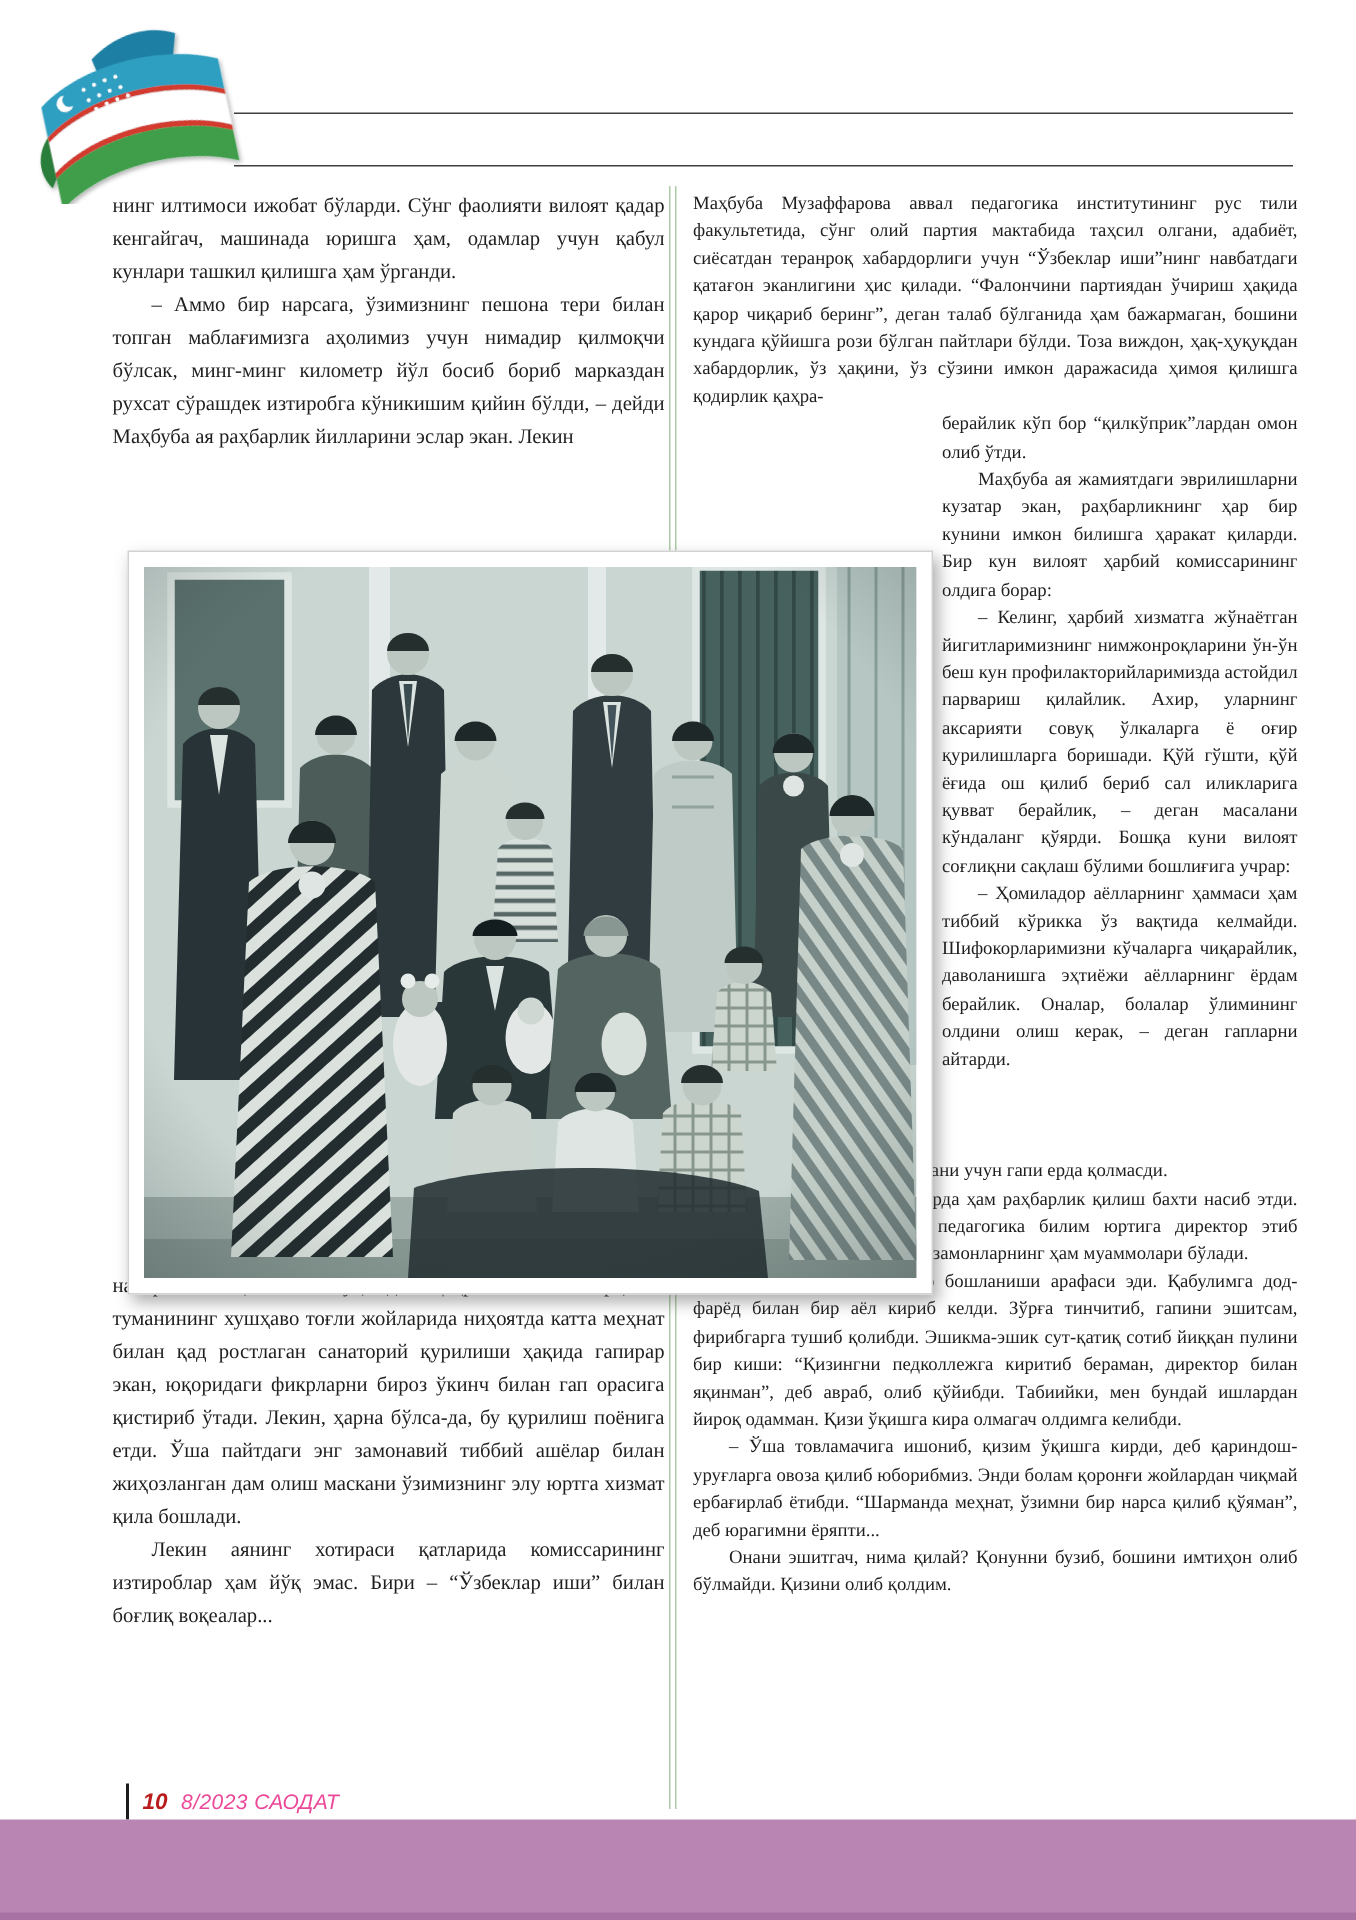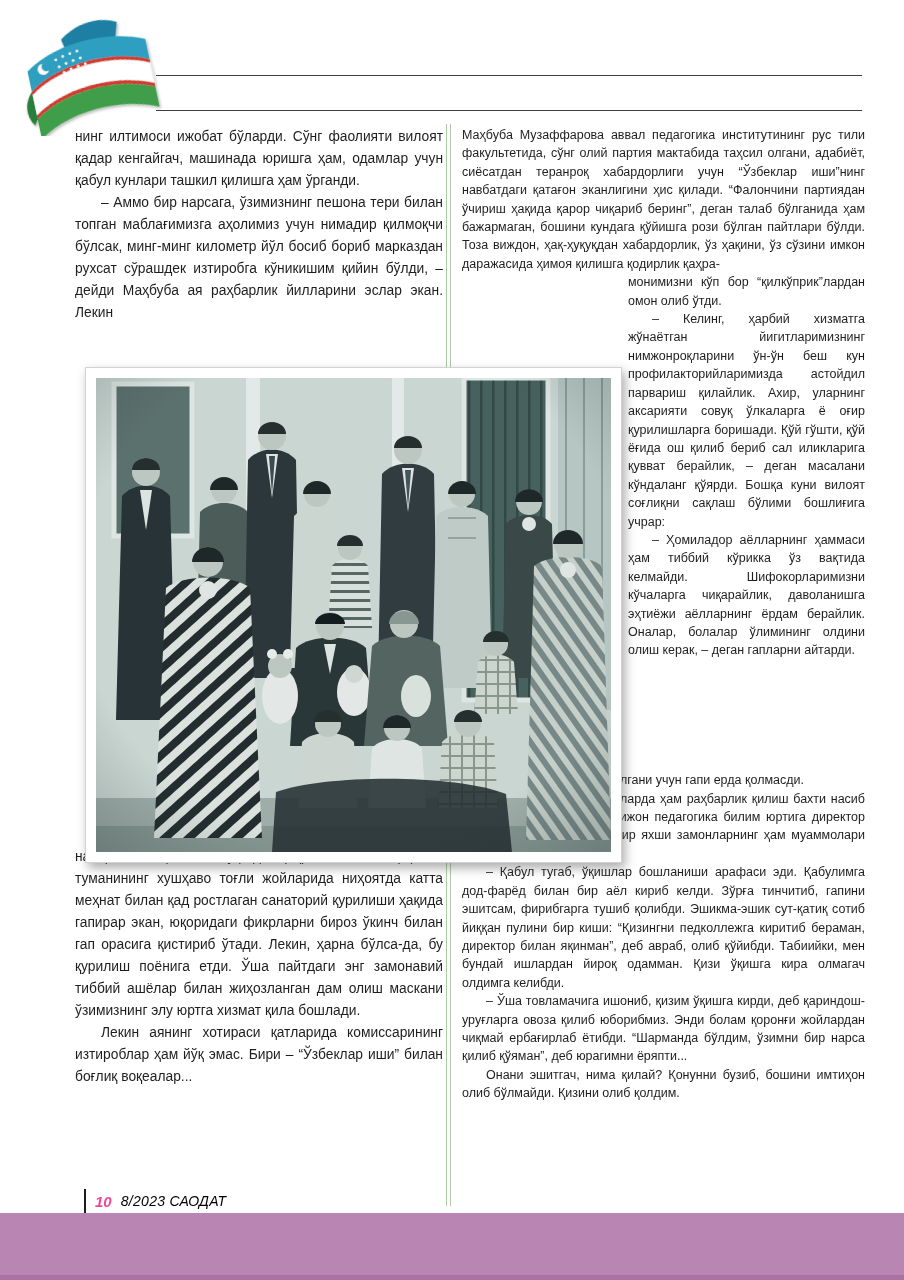--- a/index.html
+++ b/index.html
@@ -10,39 +10,39 @@
   .flag{position:absolute;left:14px;top:8px;z-index:4;}
   .rule{position:absolute;left:156px;width:706px;height:0;border-top:1.6px solid #3f3f3f;}
   .rule1{top:75px;}
   .rule2{top:110px;}
 
   
   .divider{position:absolute;left:446px;top:124px;height:1082px;width:3px;
            border-left:1.7px solid #aecaa8;border-right:1.7px solid #aecaa8;z-index:1;}
 
   
-  .col{position:absolute;text-align:justify;z-index:2;}
+  .col{position:absolute;text-align:justify;z-index:2;font-family:Liberation Serif, serif;}
   .col p{margin:0;text-indent:26px;}
   .continues p:first-child{text-indent:0;}
   .col-left-top{left:75px;top:126px;width:368px;font-size:13.8px;line-height:22px;}
   .col-left-bottom{left:75px;top:846px;width:368px;font-size:13.8px;line-height:22px;}
   .col-right{left:462px;top:126px;width:403px;font-size:12.5px;line-height:18.4px;}
   .col-right p{text-indent:24px;}
   .rc-narrow{margin-left:166px;min-height:498px;}
 
   
   .photo-frame{position:absolute;left:85px;top:367px;width:515px;height:474px;background:#ffffff;
                padding:10px;border:1px solid #d2d2d2;box-shadow:3px 5px 10px rgba(70,70,70,.45);z-index:5;}
   .photo-frame svg{display:block;}
 
   
   .footer{position:absolute;left:84px;top:1188px;height:26px;display:flex;align-items:center;z-index:6;}
   .footer-line{display:inline-block;width:2px;height:24px;background:#1c1c1c;margin-right:9px;}
-  .page-num{font-style:italic;font-weight:bold;font-size:15px;color:#ec4899;margin-right:9px;}
-  .issue{font-style:italic;font-size:14px;color:#000000;letter-spacing:.3px;}
+  .page-num{font-style:italic;font-weight:bold;font-size:15px;color:#b91c1c;margin-right:9px;}
+  .issue{font-style:italic;font-size:14px;color:#ec4899;letter-spacing:.3px;}
 
   
   .accent-bar{position:absolute;left:0;top:1213px;width:904px;height:67px;background:#b985b3;z-index:7;
               border-bottom:5px solid #a873a4;box-sizing:border-box;}
 </style>
 </head>
 <body>
 
 <div class="page">
 
@@ -91,29 +91,30 @@
   <div class="col col-left-bottom continues">
       <p>начора? Бошқа илож йўқ эди. Қаҳрамонимиз Марҳамат туманининг хушҳаво тоғли жойларида  ниҳоятда катта меҳнат билан қад ростлаган санаторий қурилиши ҳақида гапирар экан, юқоридаги фикрларни бироз ўкинч билан гап орасига қистириб ўтади. Лекин, ҳарна бўлса-да, бу қурилиш поёнига етди. Ўша пайтдаги энг замонавий тиббий ашёлар билан жиҳозланган дам олиш маскани ўзимизнинг элу юртга хизмат қила бошлади.</p>
       <p>Лекин  аянинг хотираси қатларида комиссарининг изтироблар ҳам йўқ эмас. Бири – “Ўзбеклар иши” билан боғлиқ воқеалар...</p>
     </div>
 
   <div class="col col-right">
     <div class="rc-intro continues">
         <p>Маҳбуба Музаффарова аввал педагогика институтининг рус тили факультетида, сўнг олий партия мактабида таҳсил олгани, адабиёт, сиёсатдан теранроқ хабардорлиги учун  “Ўзбеклар иши”нинг навбатдаги қатағон эканлигини ҳис қилади. “Фалончини партиядан ўчириш ҳақида қарор чиқариб беринг”, деган талаб бўлганида ҳам бажармаган, бошини кундага қўйишга рози бўлган пайтлари  бўлди. Тоза виждон, ҳақ-ҳуқуқдан хабардорлик, ўз ҳақини, ўз сўзини имкон даражасида ҳимоя қилишга қодирлик қаҳра-</p>
       </div>
     <div class="rc-narrow continues">
-        <p>монимизни кўп бор “қилкўприк”лардан омон олиб ўтди.</p>
+        <p>берайлик кўп бор “қилкўприк”лардан омон олиб ўтди.</p>
+        <p>Маҳбуба ая  жамиятдаги эврилишларни кузатар экан, раҳбарликнинг ҳар бир кунини имкон билишга ҳаракат қиларди. Бир кун вилоят ҳарбий комиссарининг олдига борар:</p>
         <p>– Келинг, ҳарбий хизматга жўнаётган йигитларимизнинг нимжонроқларини ўн-ўн беш кун профилакторийларимизда астойдил парвариш қилайлик. Ахир, уларнинг аксарияти совуқ ўлкаларга ё оғир қурилишларга боришади. Қўй гўшти, қўй ёғида ош қилиб бериб сал иликларига қувват берайлик, – деган масалани кўндаланг қўярди. Бошқа куни вилоят соғлиқни сақлаш бўлими бошлиғига учрар:</p>
         <p>– Ҳомиладор аёлларнинг ҳаммаси ҳам тиббий кўрикка ўз вақтида келмайди. Шифокорларимизни кўчаларга чиқарайлик, даволанишга эҳтиёжи аёлларнинг ёрдам берайлик. Оналар, болалар ўлимининг олдини олиш керак, – деган гапларни айтарди.</p>
       </div>
     <div class="rc-outro">
         <p>Ўзига яраша обрўси бўлгани учун гапи ерда қолмасди.</p>
         <p>Аяга омон-омон замонларда ҳам раҳбарлик қилиш бахти насиб этди. 1994 йилда уни Андижон педагогика билим юртига директор этиб тайинладилар. Барибир яхши замонларнинг ҳам муаммолари бўлади.</p>
         <p>– Қабул тугаб, ўқишлар бошланиши арафаси эди.  Қабулимга дод-фарёд билан бир аёл кириб келди. Зўрға тинчитиб, гапини эшитсам, фирибгарга тушиб қолибди. Эшикма-эшик сут-қатиқ сотиб йиққан пулини бир киши: “Қизингни педколлежга киритиб бераман, директор билан яқинман”, деб авраб, олиб қўйибди. Табиийки, мен бундай ишлардан йироқ одамман. Қизи ўқишга кира олмагач олдимга келибди.</p>
-        <p>– Ўша товламачига ишониб, қизим ўқишга кирди, деб қариндош-уруғларга овоза қилиб юборибмиз. Энди болам қоронғи жойлардан чиқмай ербағирлаб ётибди. “Шарманда бўлдим, ўзимни бир нарса қилиб қўяман”, деб юрагимни ёряпти...</p>
+        <p>– Ўша товламачига ишониб, қизим ўқишга кирди, деб қариндош-уруғларга овоза қилиб юборибмиз. Энди болам қоронғи жойлардан чиқмай ербағирлаб ётибди. “Шарманда меҳнат, ўзимни бир нарса қилиб қўяман”, деб юрагимни ёряпти...</p>
         <p>Онани эшитгач, нима қилай? Қонунни бузиб, бошини имтиҳон олиб бўлмайди. Қизини олиб қолдим.</p>
       </div>
   </div>
 
   <div class="photo-frame">
     <svg role="img" width="515" height="474" viewBox="0 0 515 474" aria-label="Black-and-white group photograph of a large multi-generation family (about sixteen people) posing in front of a building doorway: men in dark suits in the back row, women in patterned ikat dresses, an elderly couple seated in the middle holding babies, and three small children sitting in front.">
       <defs>
         <pattern id="zig" width="16" height="16" patternUnits="userSpaceOnUse" patternTransform="rotate(48)">
           <rect width="16" height="16" fill="#e6e9e4"></rect>
             <rect width="8" height="16" fill="#23292a"></rect>

